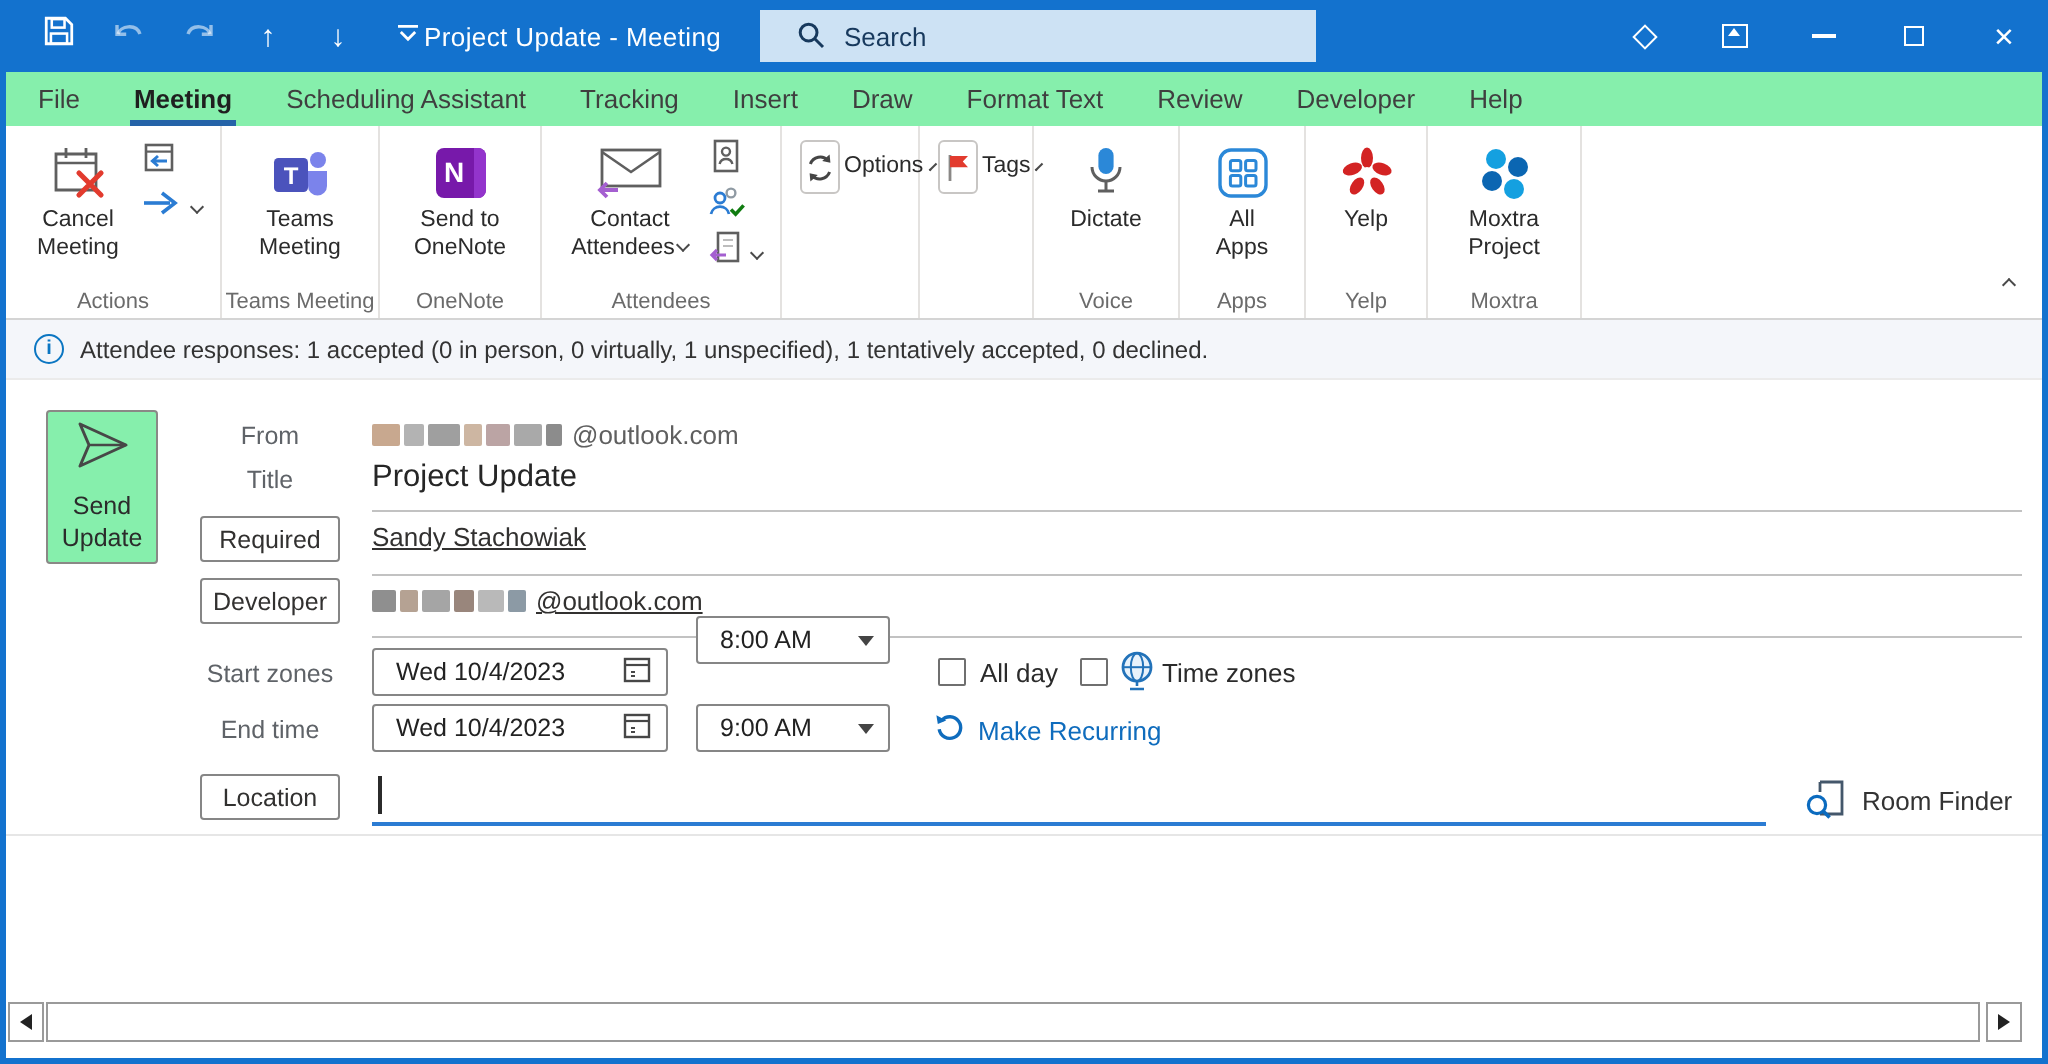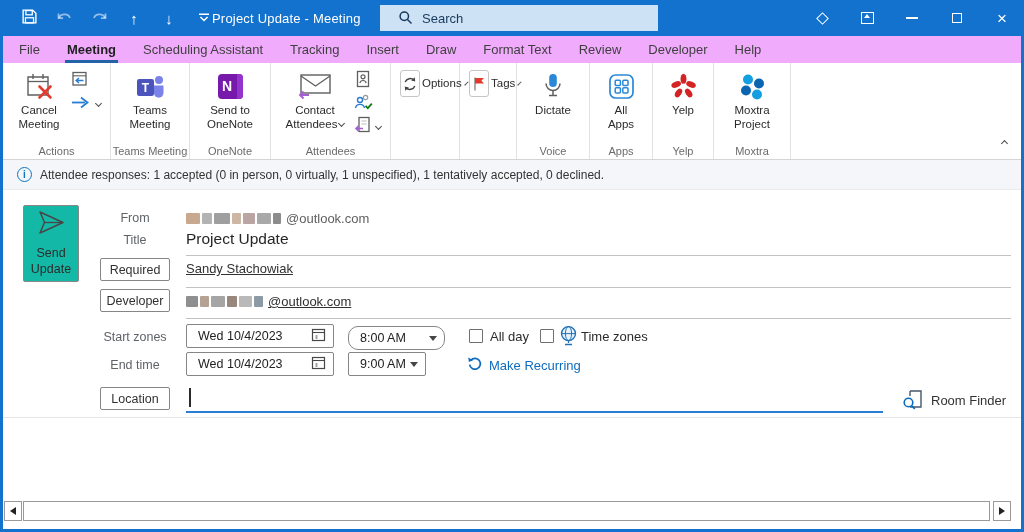--- a/index.html
+++ b/index.html
@@ -24,21 +24,21 @@
   .winctrls{position:absolute;right:14px;top:0;height:36px;display:flex;align-items:center;gap:29px;}
   .wbtn{display:flex;align-items:center;justify-content:center;width:16px;height:16px;}
   .diam{width:9px;height:9px;border:1.6px solid #fff;transform:rotate(45deg);}
   .ribico{width:13px;height:12px;border:1.5px solid #fff;display:flex;align-items:flex-start;justify-content:center;padding-top:1px;}
   .ribico .tri-up{width:0;height:0;border-left:3px solid transparent;border-right:3px solid transparent;border-bottom:4px solid #fff;}
   .minico{width:12px;height:2px;background:#fff;}
   .maxico{width:10px;height:10px;border:1.5px solid #fff;}
   .closeico{font-size:17px;color:#fff;line-height:1;font-weight:400;}
 
   
-  .menubar{position:absolute;left:0;top:36px;width:1018px;height:27px;background:#f0abfc;display:flex;align-items:stretch;padding-left:16px;gap:27px;}
+  .menubar{position:absolute;left:0;top:36px;width:1018px;height:27px;background:#86efac;display:flex;align-items:stretch;padding-left:16px;gap:27px;}
   .mtab{position:relative;display:flex;align-items:center;font-size:13px;color:#3f3f3f;cursor:default;white-space:nowrap;}
   .mtab.active{color:#1f1f1f;font-weight:700;}
   .mtab.active::after{content:"";position:absolute;left:-2px;right:-2px;bottom:0;height:3px;background:#2563a8;}
 
   
   .ribbon{position:absolute;left:0;top:63px;width:1018px;height:97px;background:#fff;border-bottom:1px solid #d4d4d4;}
   .rgroups{display:flex;height:100%;}
   .rgroup{position:relative;display:flex;align-items:flex-start;padding:5px 9px 18px;border-right:1px solid #e4e2e0;}
   .glabel{position:absolute;left:0;right:0;bottom:2px;text-align:center;font-size:11px;color:#6b6b6b;white-space:nowrap;}
   .bigbtn{display:flex;flex-direction:column;align-items:center;gap:1px;padding:1px 3px;}
@@ -58,21 +58,21 @@
   .nn-tile .n{position:absolute;left:0;top:0;width:19px;height:100%;display:flex;align-items:center;justify-content:center;color:#fff;font-weight:700;font-size:14px;}
 
   
   .infobar{position:absolute;left:0;top:160px;width:1018px;height:30px;background:#f4f6fa;border-bottom:1px solid #ebebeb;display:flex;align-items:center;padding-left:14px;gap:8px;}
   .info-ico{width:15px;height:15px;border:1.4px solid #0b76c2;border-radius:50%;color:#0b76c2;font-size:10px;font-weight:700;display:flex;align-items:center;justify-content:center;flex:0 0 auto;}
   .info-txt{font-size:12px;color:#333;}
 
   
   .form{position:absolute;left:0;top:190px;width:1018px;height:228px;background:#fff;}
   .abs{position:absolute;}
-  .send-btn{left:20px;top:15px;width:56px;height:77px;border:1px solid #8a8886;border-radius:2px;background:#14b8a6;display:flex;flex-direction:column;align-items:center;justify-content:center;gap:6px;font-size:12.5px;color:#2b2b2b;text-align:center;line-height:1.25;}
+  .send-btn{left:20px;top:15px;width:56px;height:77px;border:1px solid #8a8886;border-radius:2px;background:#86efac;display:flex;flex-direction:column;align-items:center;justify-content:center;gap:6px;font-size:12.5px;color:#2b2b2b;text-align:center;line-height:1.25;}
   .row-label{width:70px;text-align:center;font-size:12.5px;color:var(--gray);}
   .field-btn{left:97px;width:70px;height:23px;border:1px solid var(--fieldborder);background:#fff;border-radius:2px;font-size:12.5px;color:#323130;display:flex;align-items:center;justify-content:center;}
   .hline{left:183px;right:10px;height:1px;background:#c2c2c2;}
   .value{font-size:13px;color:#323130;}
   .value.link{text-decoration:underline;}
   .fromval{font-size:13px;color:#5f5f5f;}
   .titleval{font-size:15.5px;color:#262626;font-weight:500;}
   .redact{display:inline-flex;gap:2px;align-items:center;margin-right:5px;vertical-align:-1px;}
   .redact i{display:inline-block;height:11px;border-radius:1px;}
   .datebox{height:24px;border:1px solid var(--fieldborder);background:#fff;border-radius:2px;display:flex;align-items:center;justify-content:space-between;padding:0 7px 0 11px;font-size:12.5px;color:#222;}
@@ -449,21 +449,21 @@
     <div class="abs datebox" style="left:183px;top:134px;width:148px;">
       <span>Wed 10/4/2023</span>
       <span>
         <svg width="15" height="15" viewBox="0 0 15 15">
             <rect x="1.5" y="2.5" width="12" height="11" fill="none" stroke="#474747" stroke-width="1.2"></rect>
             <path d="M1.5 5.5h12" stroke="#474747" stroke-width="1.1"></path>
             <path d="M4.5 9h2M4.5 11h2" stroke="#474747" stroke-width="1.1"></path>
           </svg>
       </span>
     </div>
-    <div class="abs datebox" style="left:345px;top:136px;width:97px;border-radius:10px;">
+    <div class="abs datebox" style="left:345px;top:118px;width:97px;">
       <span>8:00 AM</span>
       <span class="tri-down"></span>
     </div>
     <div class="abs cb" style="left:466px;top:139px;"></div>
     <div class="abs cb-label" style="left:487px;top:139px;">All day</div>
     <div class="abs cb" style="left:537px;top:139px;"></div>
     <div class="abs" style="left:556px;top:135px;">
       <svg width="19" height="21" viewBox="0 0 19 21">
           <circle cx="9.5" cy="8.6" r="7" fill="#e8f2fb" stroke="#2272b9" stroke-width="1.4"></circle>
           <ellipse cx="9.5" cy="8.6" rx="3.1" ry="7" fill="none" stroke="#2272b9" stroke-width="1"></ellipse>
@@ -477,21 +477,21 @@
     <div class="abs datebox" style="left:183px;top:162px;width:148px;">
       <span>Wed 10/4/2023</span>
       <span>
         <svg width="15" height="15" viewBox="0 0 15 15">
             <rect x="1.5" y="2.5" width="12" height="11" fill="none" stroke="#474747" stroke-width="1.2"></rect>
             <path d="M1.5 5.5h12" stroke="#474747" stroke-width="1.1"></path>
             <path d="M4.5 9h2M4.5 11h2" stroke="#474747" stroke-width="1.1"></path>
           </svg>
       </span>
     </div>
-    <div class="abs datebox" style="left:345px;top:162px;width:78px;">
+    <div class="abs datebox" style="left:345px;top:162px;width:97px;">
       <span>9:00 AM</span>
       <span class="tri-down"></span>
     </div>
     <div class="abs recur" style="left:463px;top:165px;">
       <span>
         <svg width="17" height="17" viewBox="0 0 17 17">
             <path d="M3.6 9.6a5.4 5.4 0 1 0 1.2-4.3" fill="none" stroke="#0f6cbd" stroke-width="1.7"></path>
             <path d="M2.2 2.6l.7 4.4 4.2-1.7z" fill="#0f6cbd"></path>
           </svg>
       </span>

